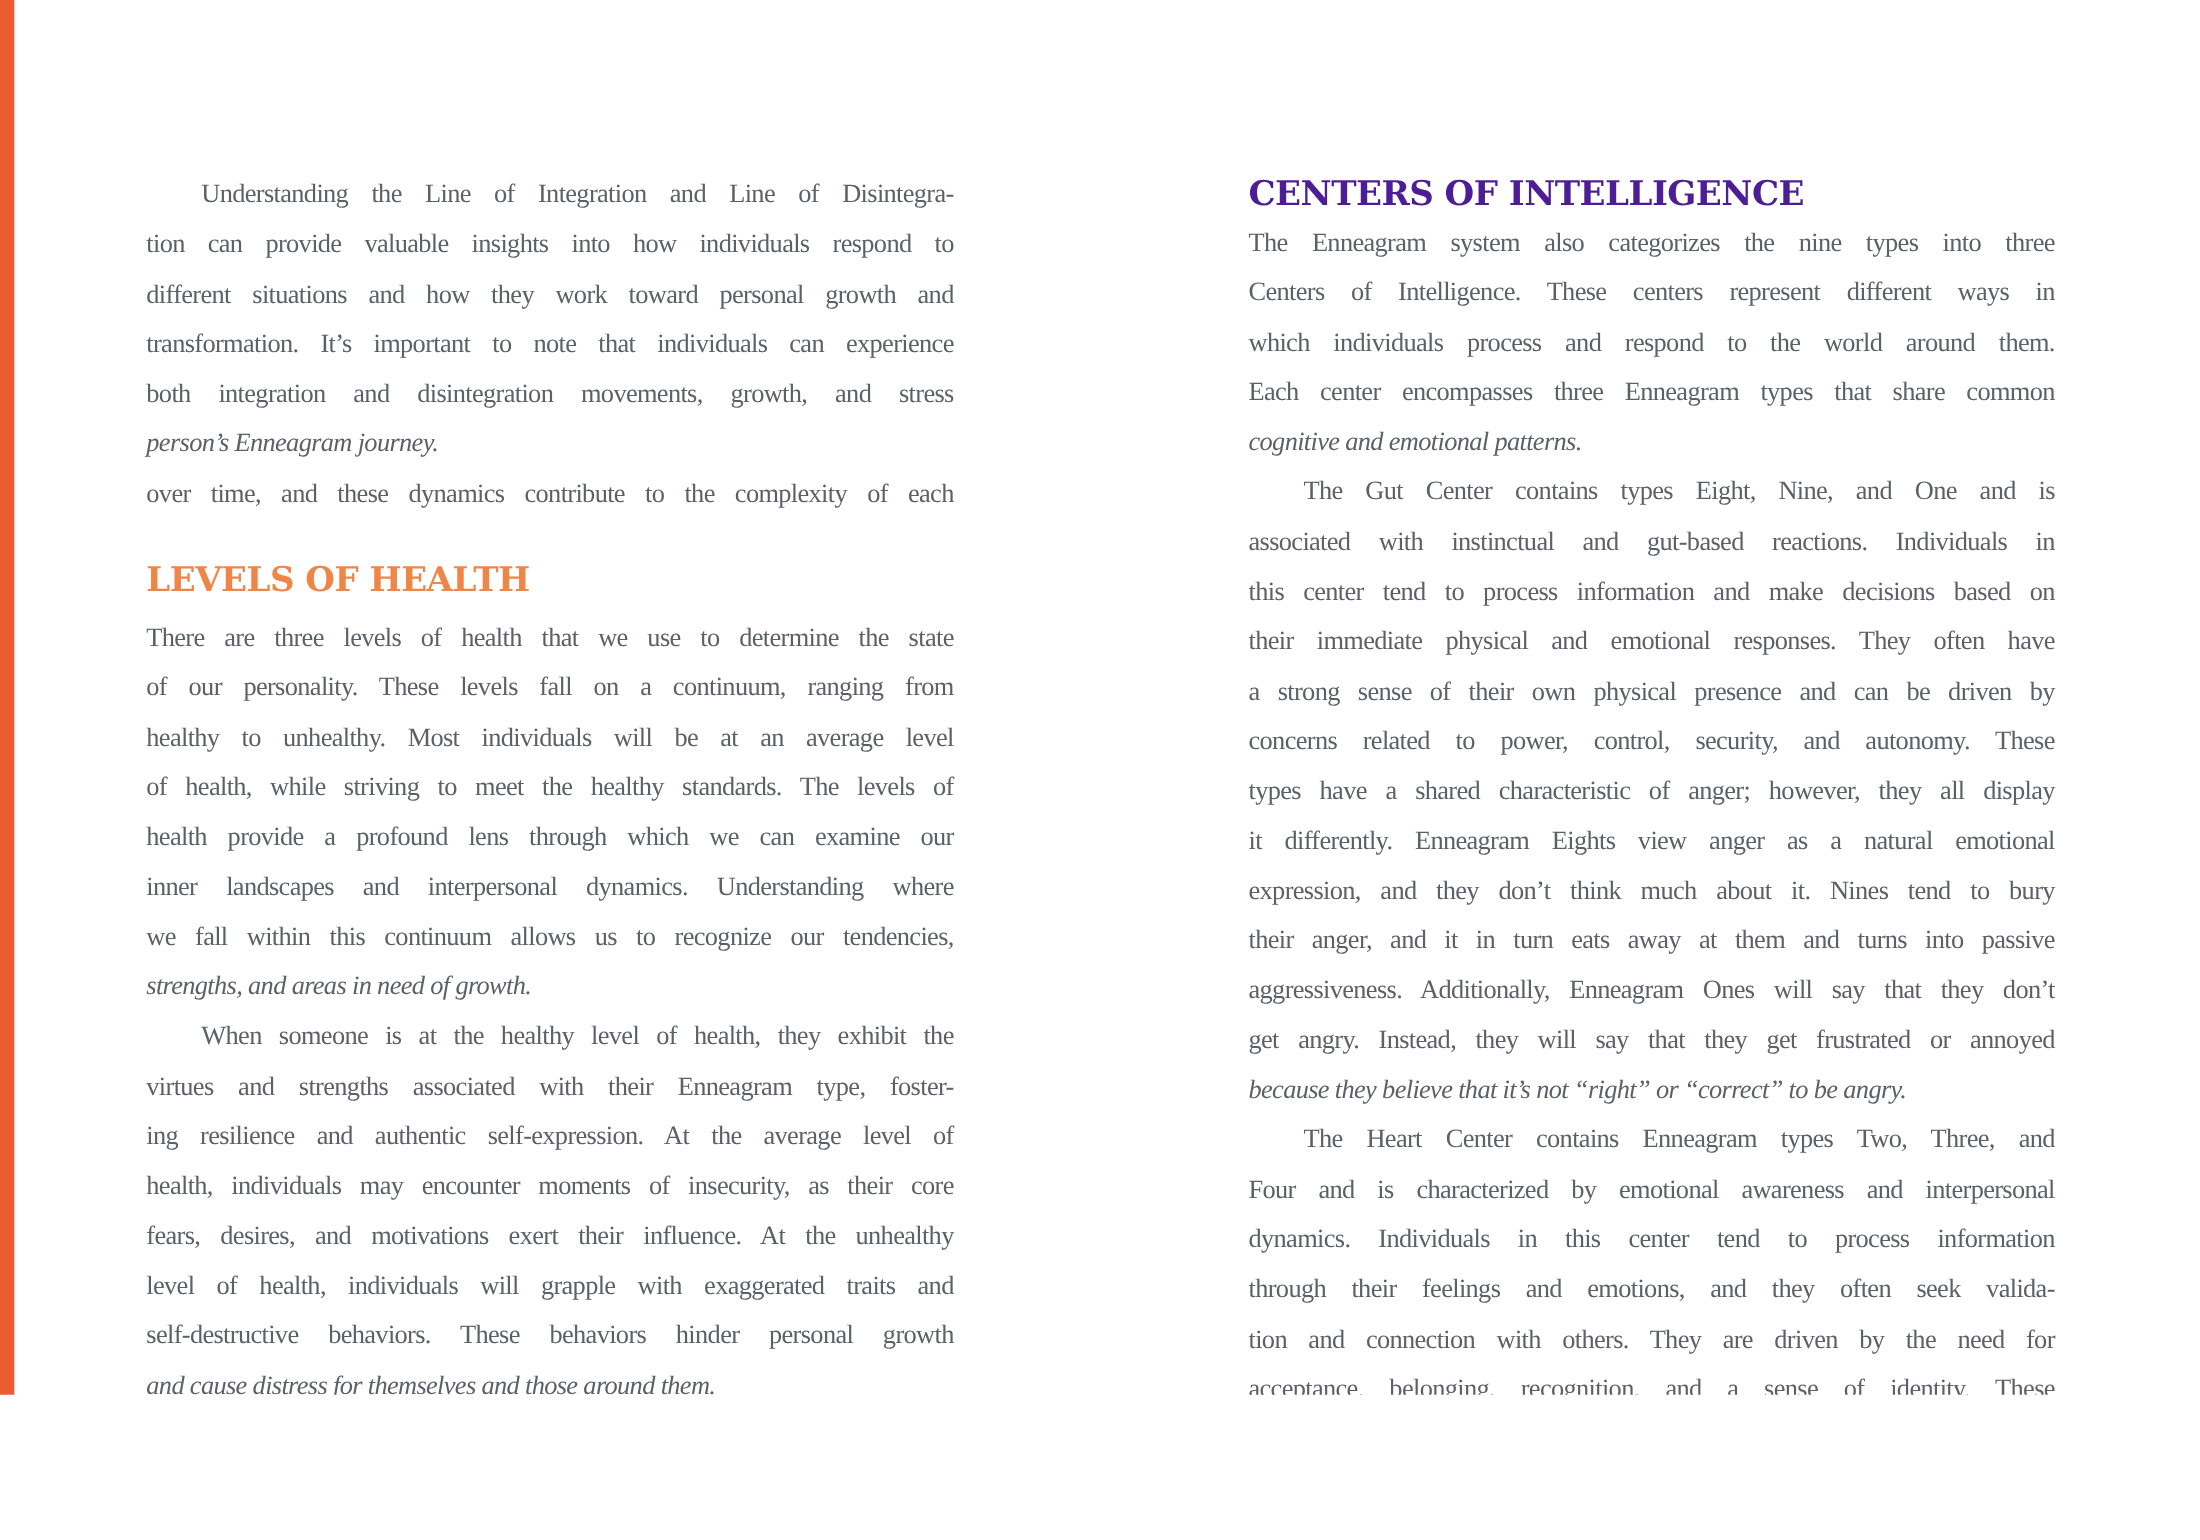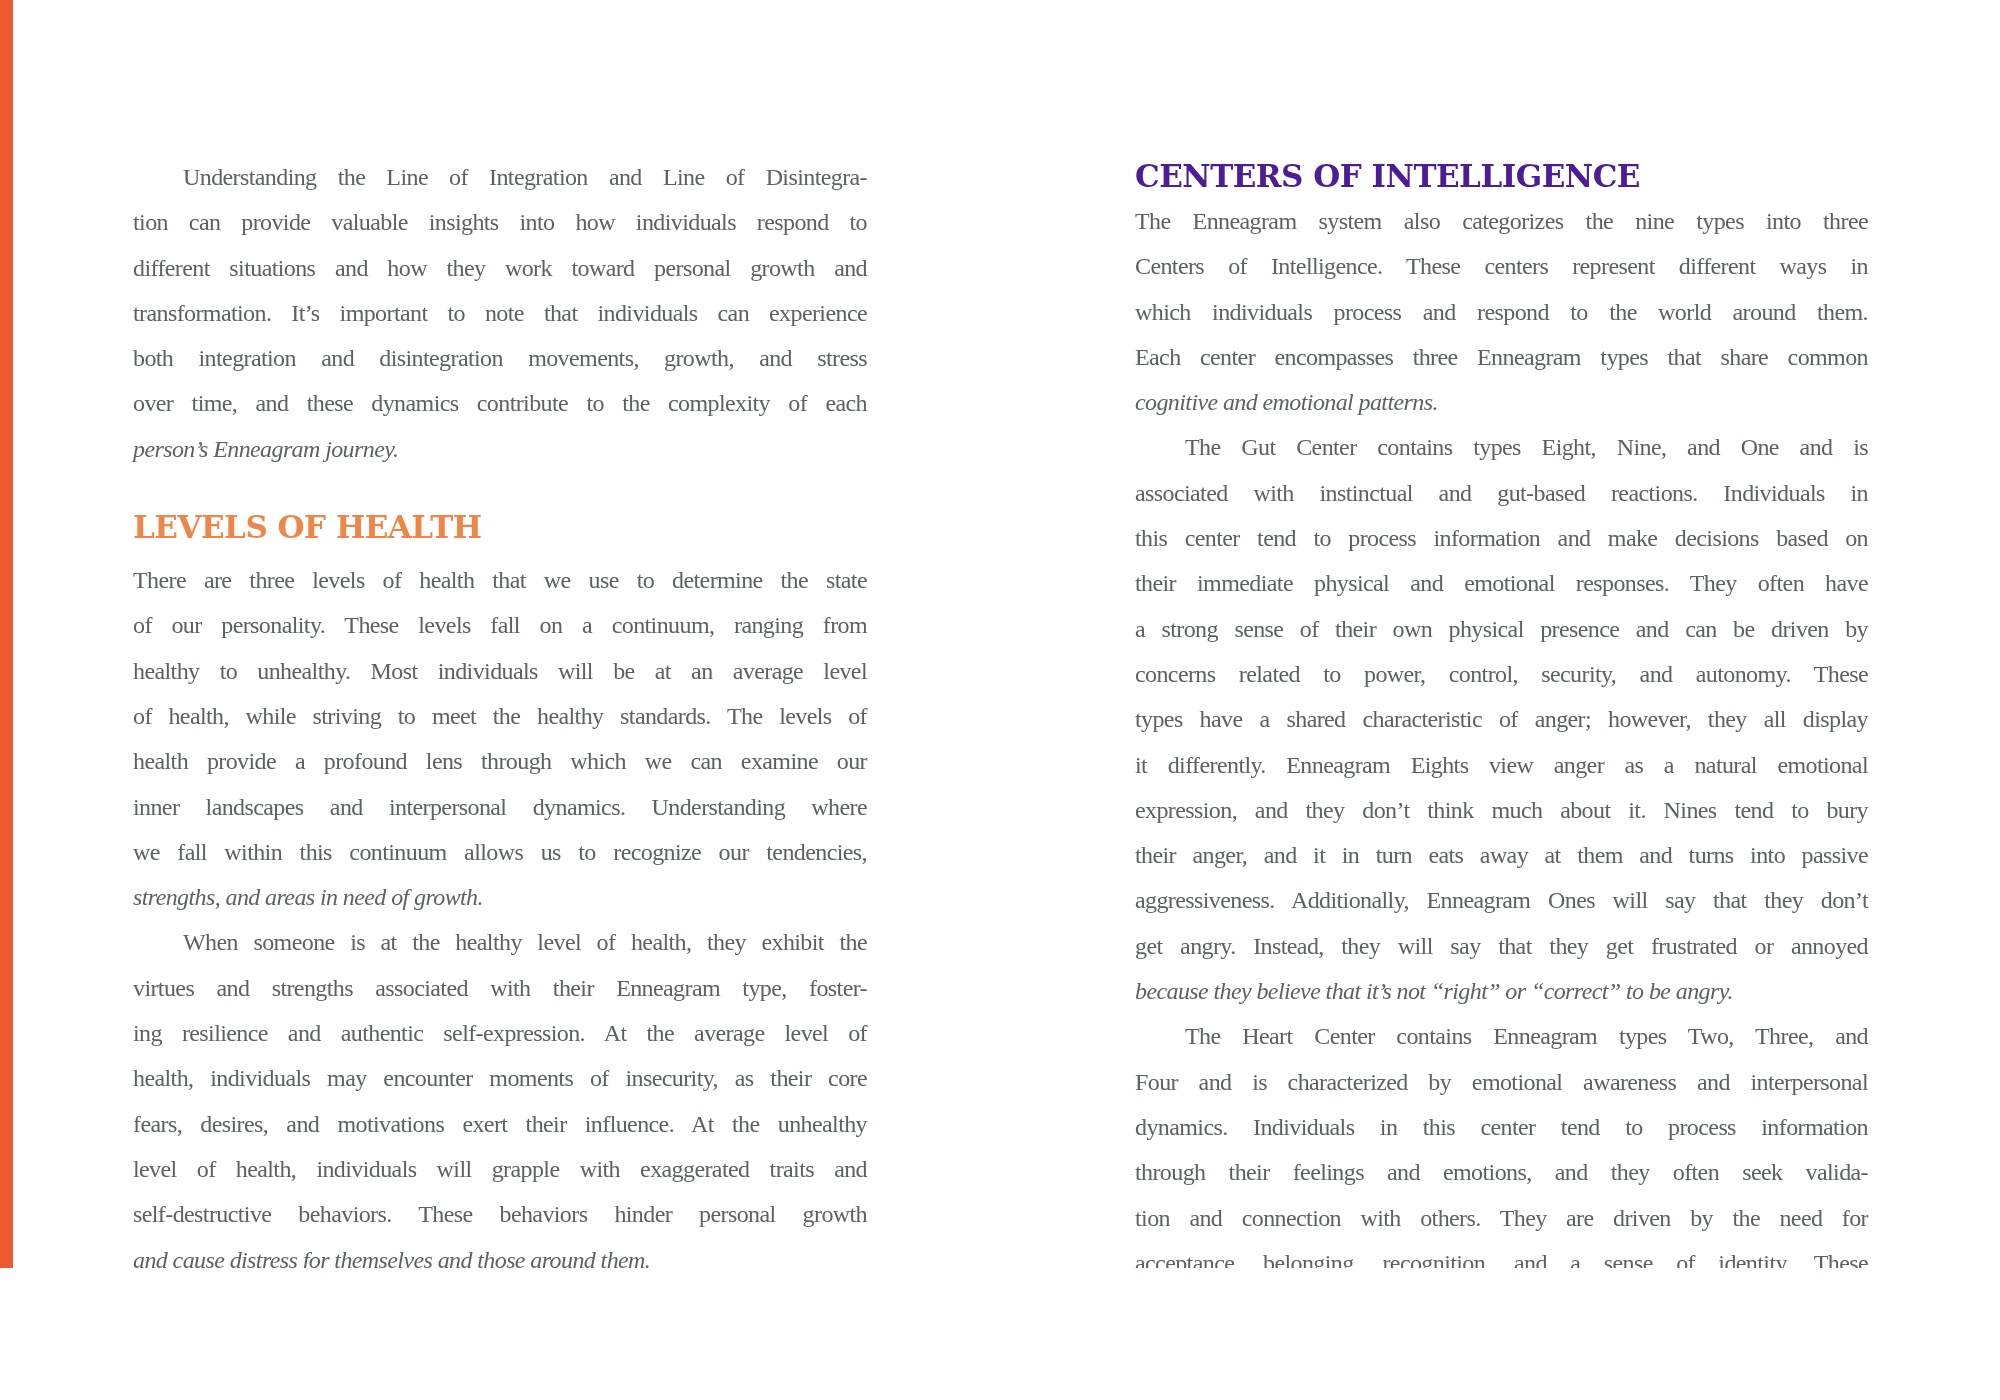--- a/index.html
+++ b/index.html
@@ -60,22 +60,22 @@
 <div id="spread">
 
   <div class="accent-bar" style="background: rgb(236, 90, 49);"></div>
 
   <section class="textcol left" style="color: rgb(92, 97, 102);">
       <div class="line indent">Understanding the Line of Integration and Line of Disintegra-</div>
       <div class="line">tion can provide valuable insights into how individuals respond to</div>
       <div class="line">different situations and how they work toward personal growth and</div>
       <div class="line">transformation. It’s important to note that individuals can experience</div>
       <div class="line">both integration and disintegration movements, growth, and stress</div>
+      <div class="line lastline">person’s Enneagram journey.</div>
       <div class="line">over time, and these dynamics contribute to the complexity of each</div>
-      <div class="line lastline">person’s Enneagram journey.</div>
       <div class="heading" style="color: rgb(239, 134, 71); text-align: center;">LEVELS OF HEALTH</div>
       <div class="line">There are three levels of health that we use to determine the state</div>
       <div class="line">of our personality. These levels fall on a continuum, ranging from</div>
       <div class="line">healthy to unhealthy. Most individuals will be at an average level</div>
       <div class="line">of health, while striving to meet the healthy standards. The levels of</div>
       <div class="line">health provide a profound lens through which we can examine our</div>
       <div class="line">inner landscapes and interpersonal dynamics. Understanding where</div>
       <div class="line">we fall within this continuum allows us to recognize our tendencies,</div>
       <div class="line lastline">strengths, and areas in need of growth.</div>
       <div class="line indent">When someone is at the healthy level of health, they exhibit the</div>

